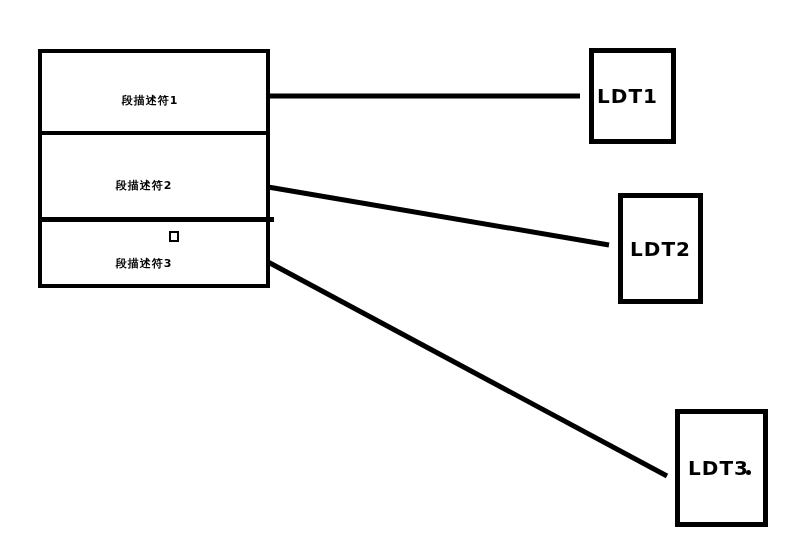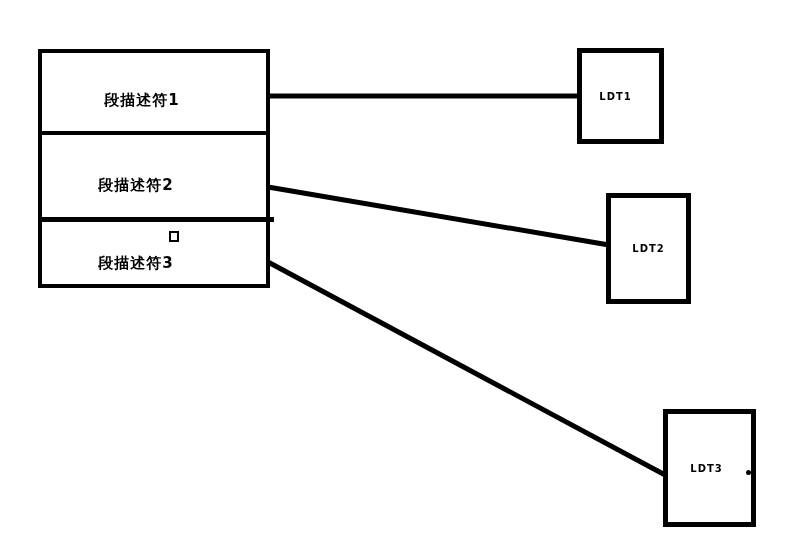--- a/index.html
+++ b/index.html
@@ -39,44 +39,46 @@
   .divider {
     position: absolute;
     background: #000000;
     height: 4px;
   }
   .divider.d1 { left: 38px; top: 131px; width: 232px; }
   .divider.d2 { left: 38px; top: 217px; width: 236px; height: 5px; }
   .row-label {
     position: absolute;
     transform: translate(-50%, -50%);
-    font-size: 15px;
+    font-size: 11px;
     font-weight: bold;
     white-space: nowrap;
     letter-spacing: 1px;
+    margin-left: 8px;
   }
   .row-label.l1 { left: 142px; top: 100px; }
   .row-label.l2 { left: 136px; top: 185px; }
   .row-label.l3 { left: 136px; top: 263px; }
   .tofu {
     position: absolute;
     left: 169px;
     top: 231px;
     width: 6px;
     height: 7px;
     border: 2px solid #000000;
     background: #ffffff;
   }
   .ldt {
     display: flex;
     align-items: center;
     justify-content: center;
-    font-size: 10px;
+    font-size: 20px;
     font-weight: bold;
     letter-spacing: 1px;
+    margin-left: 12px;
   }
   .ldt1 { left: 577px; top: 48px;  width: 87px; height: 96px;  border-width: 5px; padding-right: 10px; }
   .ldt2 { left: 606px; top: 193px; width: 85px; height: 111px; border-width: 5px; padding-bottom: 0; }
   .ldt3 { left: 663px; top: 409px; width: 93px; height: 118px; border-width: 5px; padding-right: 6px; }
   .stray-dot {
     position: absolute;
     left: 746px;
     top: 470px;
     width: 5px;
     height: 5px;

